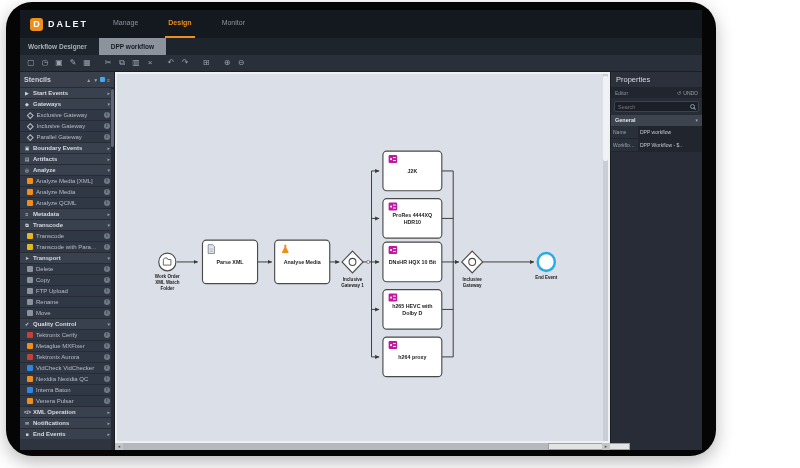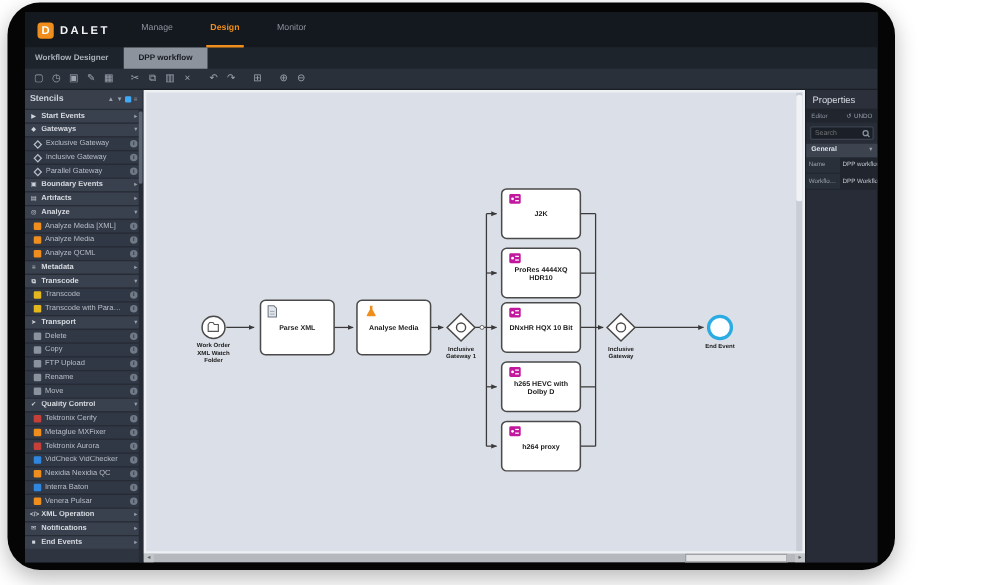--- a/index.html
+++ b/index.html
@@ -66,21 +66,21 @@
   .mg-ic{fill:var(--transcode-magenta);}
   .end-ring{fill:#fdfeff;stroke:var(--end-event-cyan);stroke-width:2.6;}
   .cv-scroll{position:absolute;right:0;top:0;bottom:0;width:5px;background:#c9cdd5;}
   .cv-thumb{position:absolute;top:2px;right:0;width:5px;height:85px;background:#f1f2f5;border-radius:2px;}
   .hscroll{height:7px;background:#b5b8bc;position:relative;flex:0 0 auto;}
   .hs-thumb{position:absolute;left:433px;top:0;width:82px;height:7px;background:#e2e4e6;border:1px solid #9ea1a5;}
   .hs-arrow{position:absolute;top:0;width:8px;height:7px;font-size:5px;line-height:7px;text-align:center;color:#5c5f63;background:#c3c6c9;}
   .hs-left{left:0;} .hs-right{right:0;}
 
   
-  .properties{width:58px;background:#272c36;border-left:1px solid #1a1e25;display:flex;flex-direction:column;font-size:6px;}
+  .properties{width:92px;background:#272c36;border-left:1px solid #1a1e25;display:flex;flex-direction:column;font-size:6px;}
   .prop-title{height:15px;line-height:15px;padding:0 5px;font-size:7.5px;color:#d8dce2;background:#2b303b;}
   .prop-toolrow{height:11px;background:#20252e;display:flex;align-items:center;padding:0 4px;color:#8b93a0;font-size:5px;}
   .prop-undo{margin-left:auto;display:flex;align-items:center;gap:2px;color:#9aa2ad;}
   .prop-search{margin:3px;height:11px;background:#1b2028;border:1px solid #3c434f;border-radius:2px;
     display:flex;align-items:center;padding:0 3px;}
   .prop-search input{flex:1;min-width:0;background:transparent;border:none;outline:none;color:#9aa2ad;
     font-size:5.5px;font-family:inherit;padding:0;}
   .mag{width:5px;height:5px;border:1px solid #8a93a0;border-radius:50%;position:relative;flex:0 0 auto;}
   .mag::after{content:"";position:absolute;width:3px;height:1px;background:#8a93a0;transform:rotate(45deg);right:-2px;bottom:-1px;}
   .prop-group{height:11px;line-height:11px;background:#3d4450;color:#e0e4e9;font-size:5.5px;font-weight:bold;

